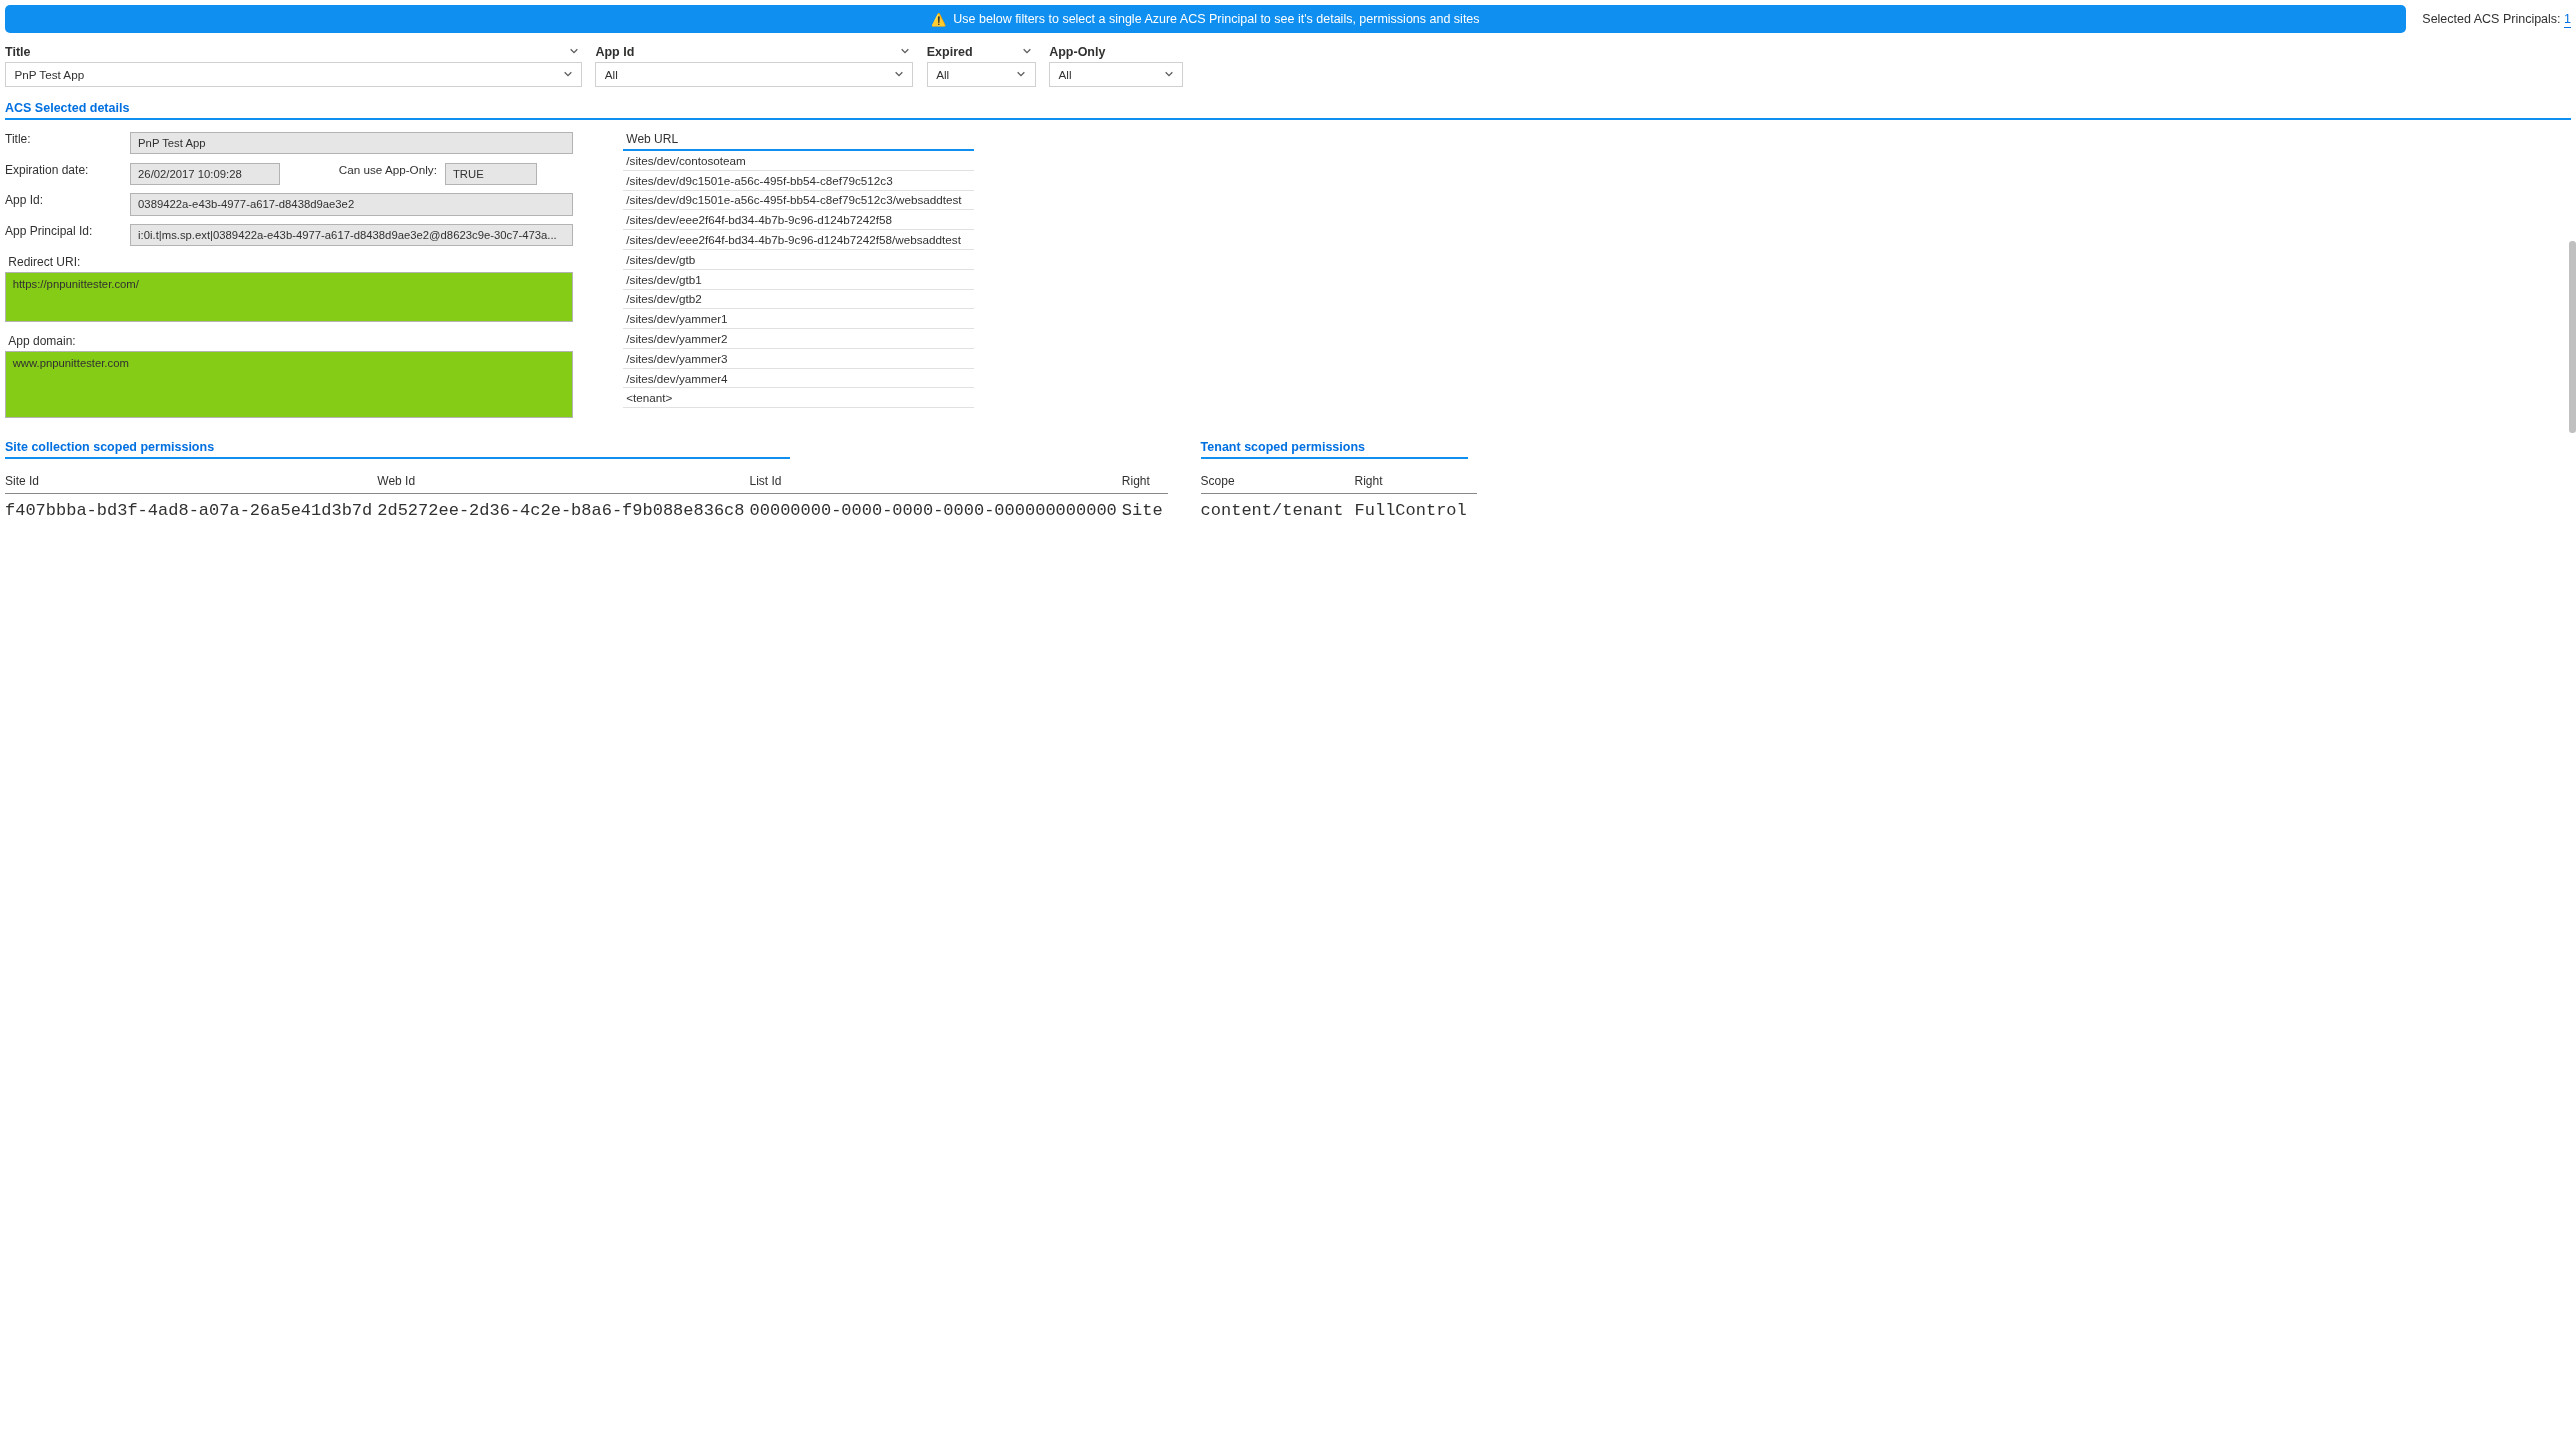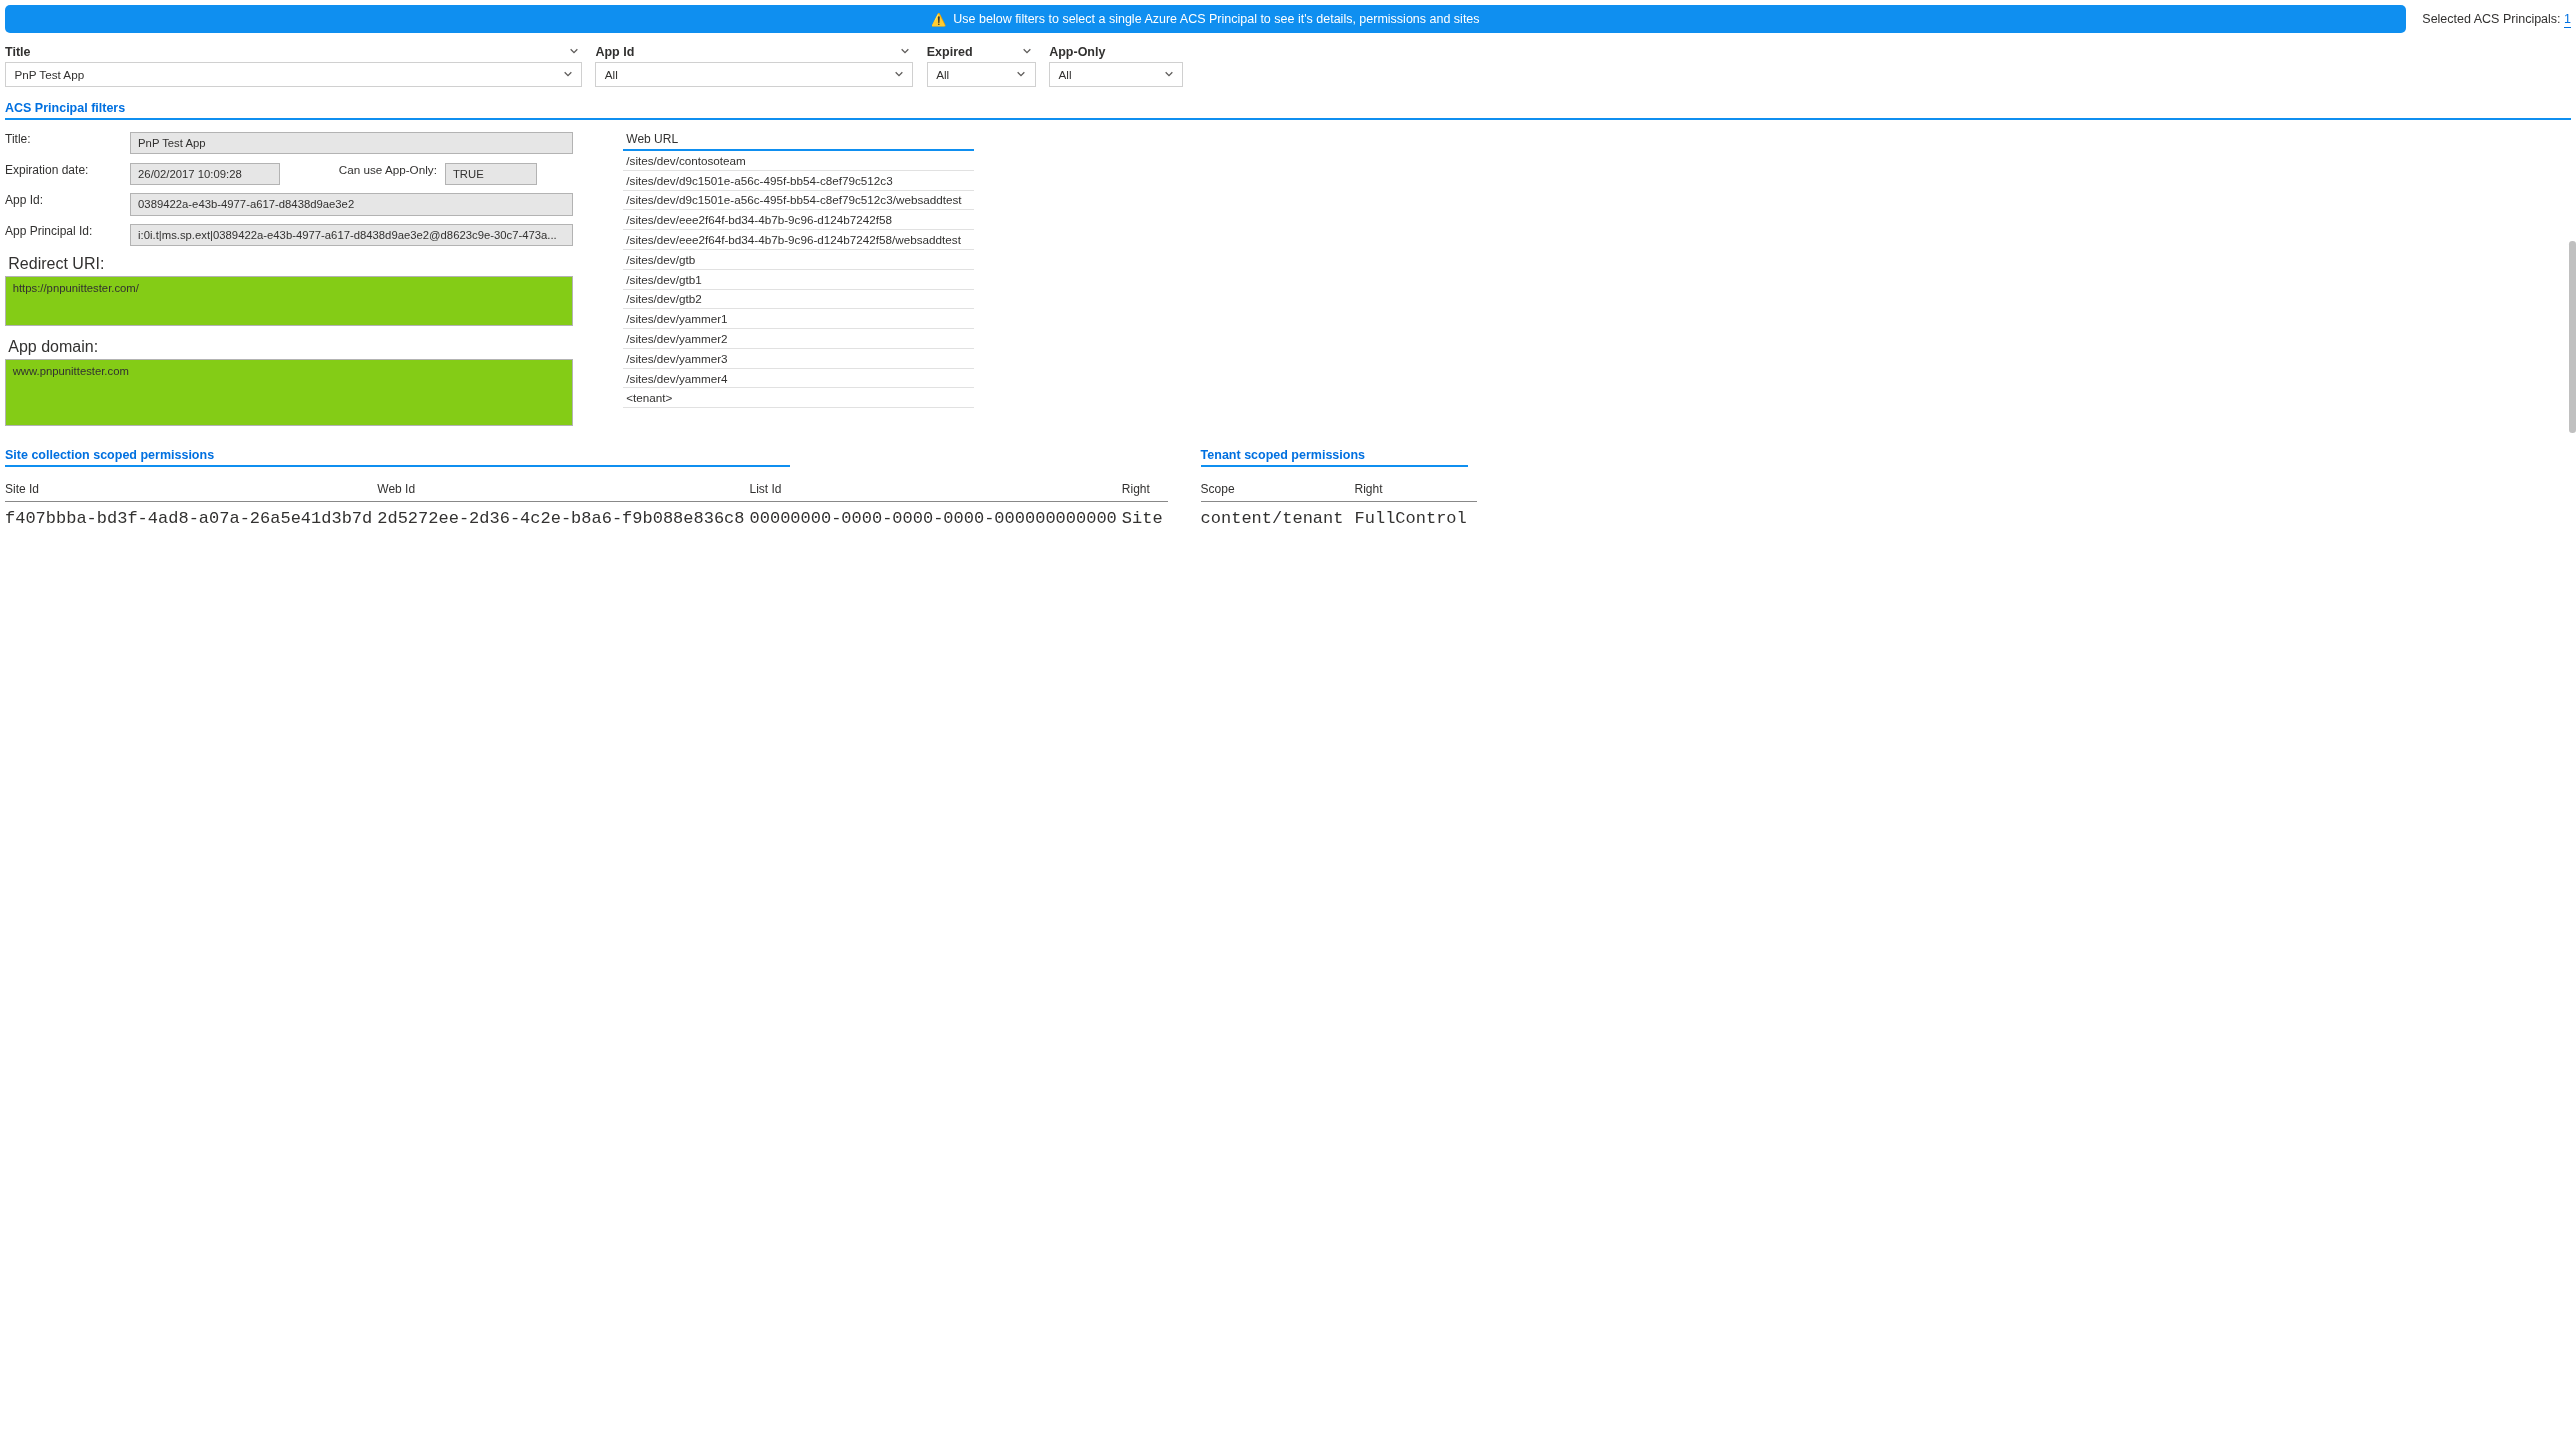--- a/index.html
+++ b/index.html
@@ -124,21 +124,21 @@
     font-size: 11.3px;
     color: #323130;
     white-space: nowrap;
     overflow: hidden;
     text-overflow: ellipsis;
   }
   .readonly-box.wide { flex: 1; min-width: 0; }
   .readonly-box.small { width: 150px; }
   .readonly-box.tiny { width: 92px; text-align: left; }
   .field-block-label {
-    font-size: 16px;
+    font-size: 12px;
     margin: 5px 0 3.3px 3.3px;
   }
   .readonly-textarea {
     background: #84cc16;
     border: 0.8px solid #b3b3b3;
     padding: 5px 6.7px;
     font-size: 11.3px;
     color: #323130;
     height: 50px;
     width: 100%;
@@ -268,21 +268,21 @@
       <span>All</span>
       <span class="chev">
         <svg class="chev-icon" viewBox="0 0 12 12">
             <path d="M2 4 L6 8 L10 4"></path>
           </svg>
       </span>
     </div>
   </div>
 </div>
 
-<div class="section-header">ACS Principal filters</div>
+<div class="section-header">ACS Selected details</div>
 
 <div class="details-area">
   <div class="details-left">
     <div class="field-row">
       <div class="field-label">Title:</div>
       <div class="readonly-box wide">PnP Test App</div>
     </div>
     <div class="field-row">
       <div class="field-label">Expiration date:</div>
       <div class="readonly-box small">26/02/2017 10:09:28</div>

